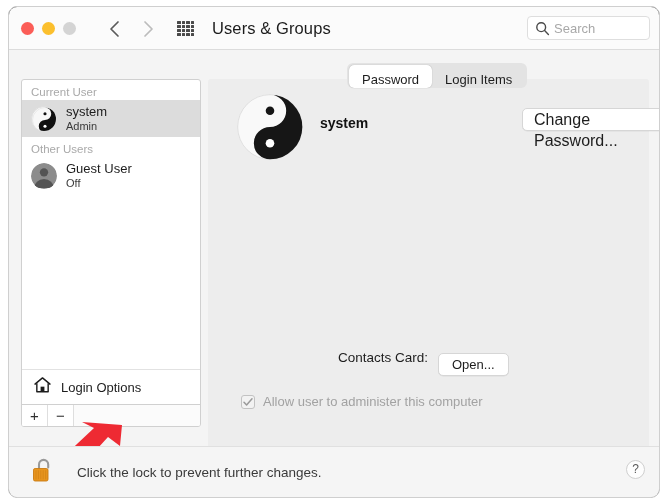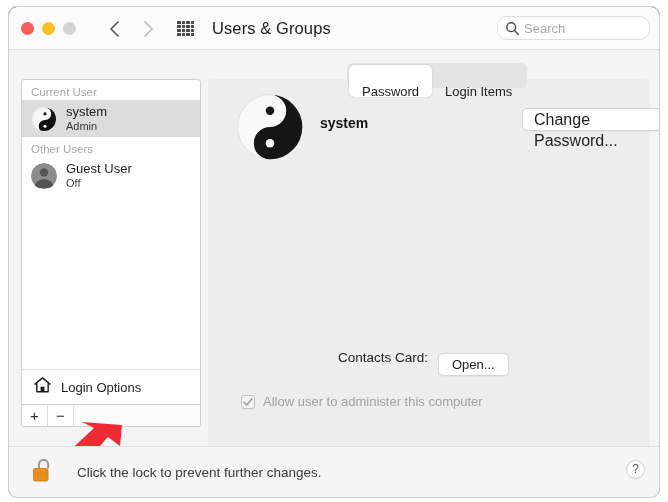--- a/index.html
+++ b/index.html
@@ -76,25 +76,25 @@
     top: 12px;
     font-size: 16.5px;
     color: #1c1c1c;
     letter-spacing: 0.1px;
   }
 
   #search-box {
     position: absolute;
     right: 9px;
     top: 9px;
-    width: 153px;
+    width: 123px;
     height: 24px;
     background: #ffffff;
     border: 1px solid #dedede;
-    border-radius: 10px;
+    border-radius: 4px;
   }
   #search-icon {
     position: absolute;
     left: 7px;
     top: 4px;
   }
   #search-input {
     position: absolute;
     left: 26px;
     top: 0;
@@ -226,21 +226,21 @@
     position: absolute;
     left: 139px;
     top: -16px;
     height: 25px;
     display: flex;
     background: #e3e3e3;
     border-radius: 6px;
     padding: 2px;
   }
   .seg {
-    padding: 16px 13px;
+    padding: 4px 13px;
     height: 23px;
     line-height: 21px;
     font-size: 13px;
     color: #1d1d1d;
     border-radius: 5px;
   }
   .seg.active {
     background: #ffffff;
     box-shadow: 0 0 1px rgba(0,0,0,.35);
   }

